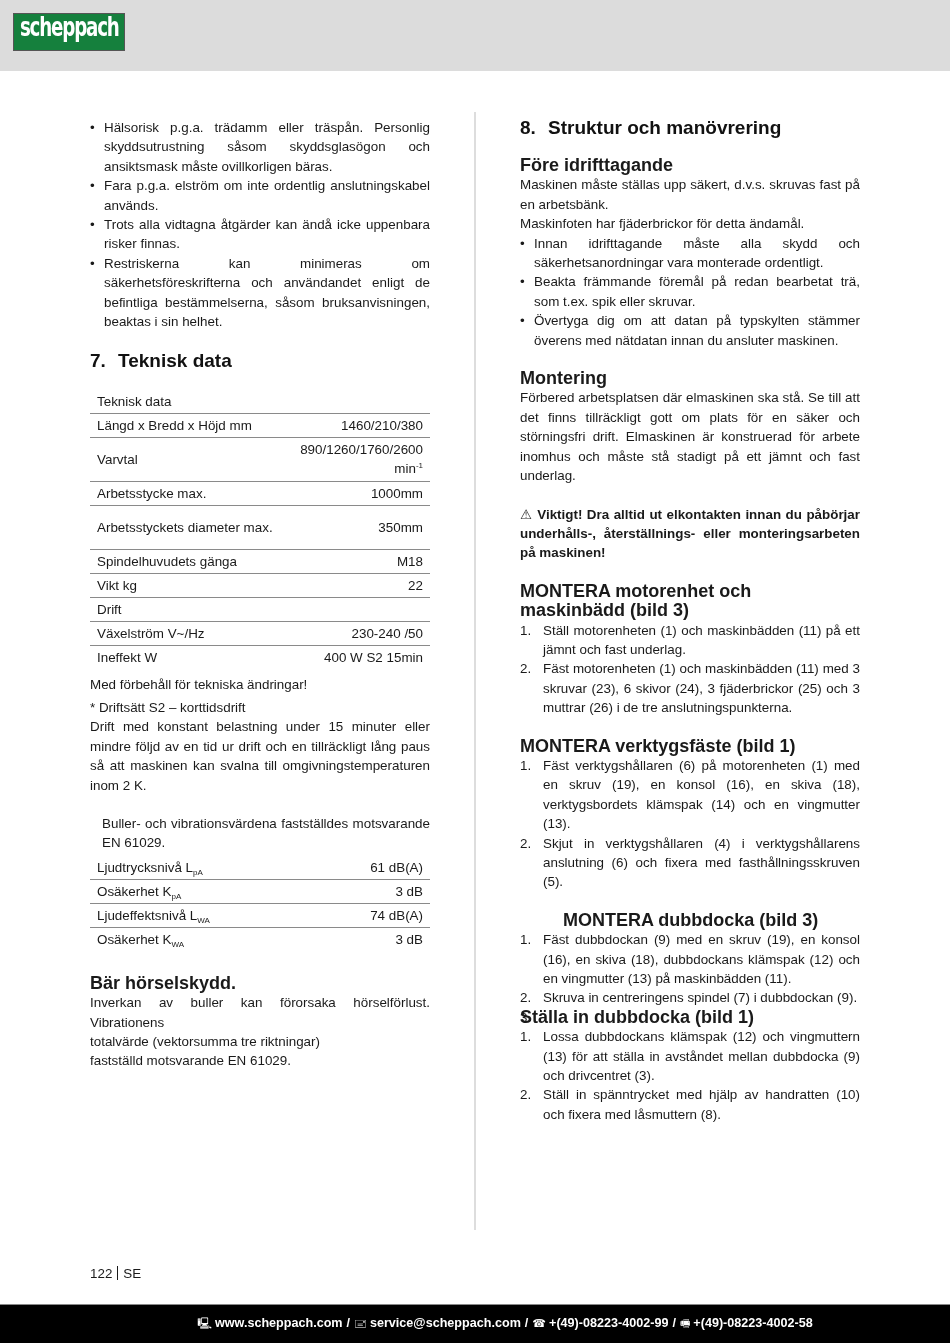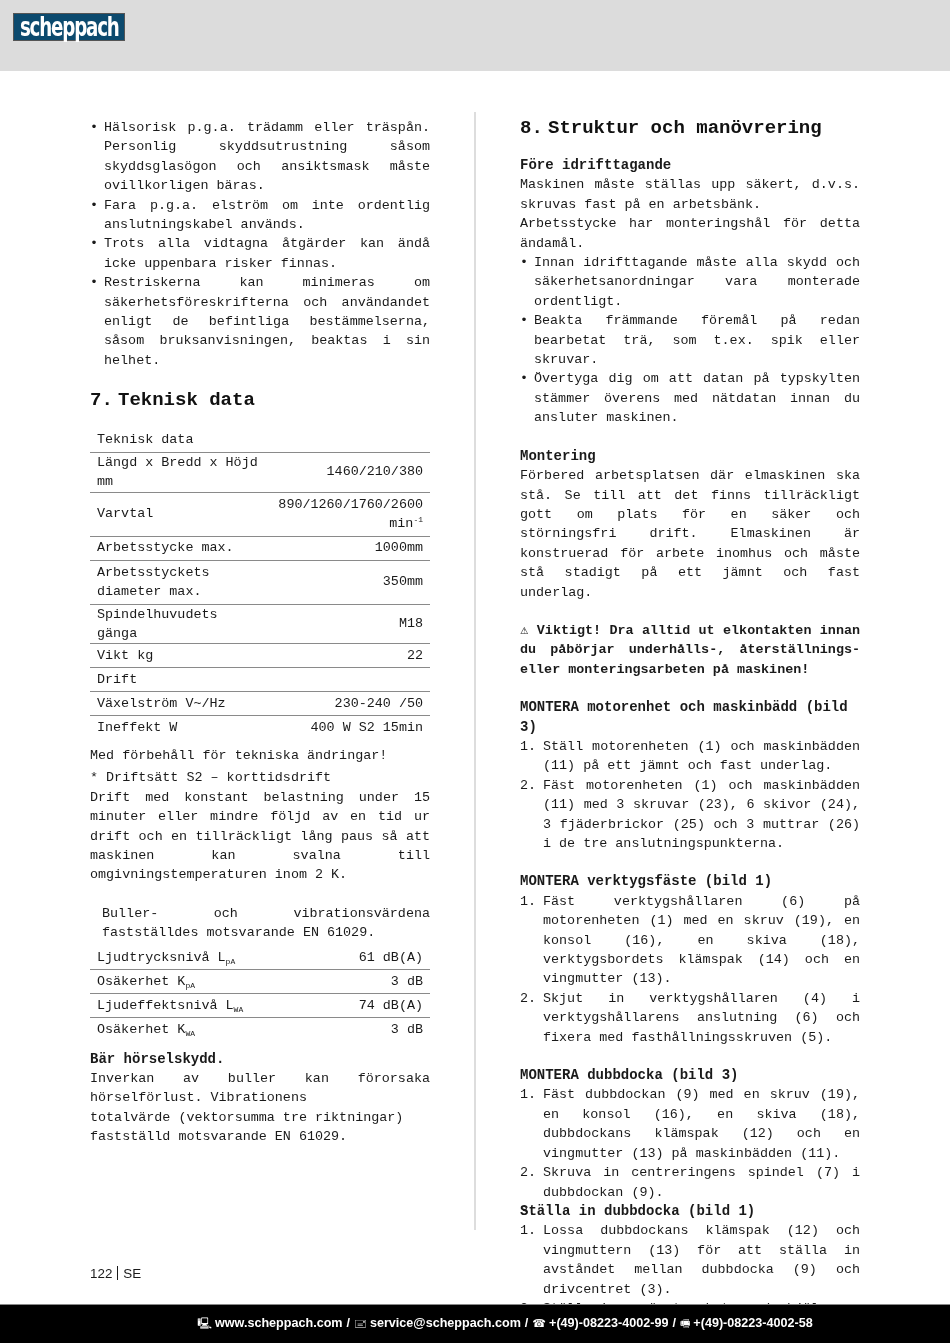--- a/index.html
+++ b/index.html
@@ -1,40 +1,40 @@
 <!DOCTYPE html>
 <html><head>
 <meta charset="utf-8">
 <style>
   * { box-sizing: border-box; margin: 0; padding: 0; }
   html, body { width: 950px; height: 1343px; background: #ffffff; overflow: hidden; }
   body { position: relative; font-family: "Liberation Sans", sans-serif; color: #1a1a1a; font-size: 13.4px; line-height: 19.4px; }
 
   .header { position: absolute; left: 0; top: 0; width: 950px; height: 71px; background: #dcdcdc; }
-  .logo { position: absolute; left: 13px; top: 13px; width: 112px; height: 28px; background: #0c4a6e; border: 1px solid #555; display: flex; align-items: flex-start; justify-content: center; }
+  .logo { position: absolute; left: 13px; top: 13px; width: 112px; height: 38px; background: #15803d; border: 1px solid #555; display: flex; align-items: flex-start; justify-content: center; }
   .logo span { color: #fff; font-family: "DejaVu Sans Condensed", "DejaVu Sans", sans-serif; font-weight: bold; font-size: 26px; letter-spacing: -1.5px; transform: scaleX(0.78); display: inline-block; line-height: 1; }
 
   .divider { position: absolute; left: 474px; top: 112px; width: 2px; height: 1118px; background: #dddddd; }
 
-  .col { position: absolute; top: 118px; font-family: Liberation Mono, monospace; }
+  .col { position: absolute; top: 118px; }
   .col-left { left: 90px; width: 340px; }
   .col-right { left: 520px; width: 340px; }
 
   p, li { text-align: justify; }
   ul.bullets { list-style: none; }
   ul.bullets li { position: relative; padding-left: 14px; }
   ul.bullets li::before { content: "•"; position: absolute; left: 0; top: 0; }
 
   ol.steps { list-style: none; }
   ol.steps li { position: relative; padding-left: 23px; }
   ol.steps li .num { position: absolute; left: 0; top: 0; }
 
   h2.section { font-size: 19px; font-weight: bold; line-height: 24px; color: #111; display: flex; }
   h2.section .n { width: 28px; display: inline-block; }
-  h3.sub { font-size: 14px; font-weight: bold; line-height: 19.4px; }
+  h3.sub { font-size: 18px; font-weight: bold; line-height: 19.4px; }
 
   table.spec { width: 340px; border-collapse: collapse; }
   table.spec td { padding: 0 7px; font-size: 13.4px; line-height: 19.4px; vertical-align: middle; }
   table.spec td.v { text-align: right; }
   table.spec tr { border-bottom: 1.5px solid #8a8a8a; }
   table.spec tr.last { border-bottom: none; }
   table.spec tr.r1 td { height: 24px; }
   table.spec tr.r2 td { height: 44px; }
   sub, sup { font-size: 8px; line-height: 0; }
   sub { vertical-align: -3px; }
@@ -141,35 +141,35 @@
       <td><span>Ljudeffektsnivå L</span><sub>WA</sub></td>
       <td class="v">74 dB(A)</td>
     </tr>
     <tr class="r1 last">
       <td><span>Osäkerhet K</span><sub>WA</sub></td>
       <td class="v">3 dB</td>
     </tr>
   </tbody>
     </table>
 
-  <h3 class="sub" style="margin-top:8px;">Bär hörselskydd.</h3>
+  <h3 class="sub" style="margin-top:22px;">Bär hörselskydd.</h3>
   <p>Inverkan av buller kan förorsaka hörselförlust. Vibrationens</p>
   <p>totalvärde (vektorsumma tre riktningar)</p>
   <p>fastställd motsvarande EN 61029.</p>
 </div>
 
 <div class="col col-right">
   <h2 class="section" style="margin-top:-2px;">
     <span class="n">8.</span>
     <span>Struktur och manövrering</span>
   </h2>
 
   <h3 class="sub" style="margin-top:16px;">Före idrifttagande</h3>
   <p>Maskinen måste ställas upp säkert, d.v.s. skruvas fast på en arbetsbänk.</p>
-  <p>Arbetsstycke har monteringshål för detta ändamål.</p>
+  <p>Maskinfoten har fjäderbrickor för detta ändamål.</p>
   <ul class="bullets">
     <li>Innan idrifttagande måste alla skydd och säkerhetsanordningar vara monterade ordentligt.</li>
     <li>Beakta främmande föremål på redan bearbetat trä, som t.ex. spik eller skruvar.</li>
     <li>Övertyga dig om att datan på typskylten stämmer överens med nätdatan innan du ansluter maskinen.</li>
   </ul>
 
   <h3 class="sub" style="margin-top:19px;">Montering</h3>
   <p>Förbered arbetsplatsen där elmaskinen ska stå. Se till att det finns tillräckligt gott om plats för en säker och störningsfri drift. Elmaskinen är konstruerad för arbete inomhus och måste stå stadigt på ett jämnt och fast underlag.</p>
 
   <p class="warn" style="margin-top:19px;">
@@ -182,21 +182,21 @@
     <li><span class="num">1.</span><span>Ställ motorenheten (1) och maskinbädden (11) på ett jämnt och fast underlag.</span></li>
     <li><span class="num">2.</span><span>Fäst motorenheten (1) och maskinbädden (11) med 3 skruvar (23), 6 skivor (24), 3 fjäderbrickor (25) och 3 muttrar (26) i de tre anslutningspunkterna.</span></li>
   </ol>
 
   <h3 class="sub" style="margin-top:19px;">MONTERA verktygsfäste (bild 1)</h3>
   <ol class="steps">
     <li><span class="num">1.</span><span>Fäst verktygshållaren (6) på motorenheten (1) med en skruv (19), en konsol (16), en skiva (18), verktygsbordets klämspak (14) och en vingmutter (13).</span></li>
     <li><span class="num">2.</span><span>Skjut in verktygshållaren (4) i verktygshållarens anslutning (6) och fixera med fasthållningsskruven (5).</span></li>
   </ol>
 
-  <h3 class="sub" style="margin-top:19px;">MONTERA dubbdocka (bild 3)</h3>
+  <h3 class="sub" style="margin-top:19px;margin-left:43px;">MONTERA dubbdocka (bild 3)</h3>
   <ol class="steps">
     <li><span class="num">1.</span><span>Fäst dubbdockan (9) med en skruv (19), en konsol (16), en skiva (18), dubbdockans klämspak (12) och en vingmutter (13) på maskinbädden (11).</span></li>
     <li><span class="num">2.</span><span>Skruva in centreringens spindel (7) i dubbdockan (9).</span></li>
     <li><span class="num">3.</span></li>
   </ol>
 
   <h3 class="sub" style="">Ställa in dubbdocka (bild 1)</h3>
   <ol class="steps">
     <li><span class="num">1.</span><span>Lossa dubbdockans klämspak (12) och vingmuttern (13) för att ställa in avståndet mellan dubbdocka (9) och drivcentret (3).</span></li>
     <li><span class="num">2.</span><span>Ställ in spänntrycket med hjälp av handratten (10) och fixera med låsmuttern (8).</span></li>

